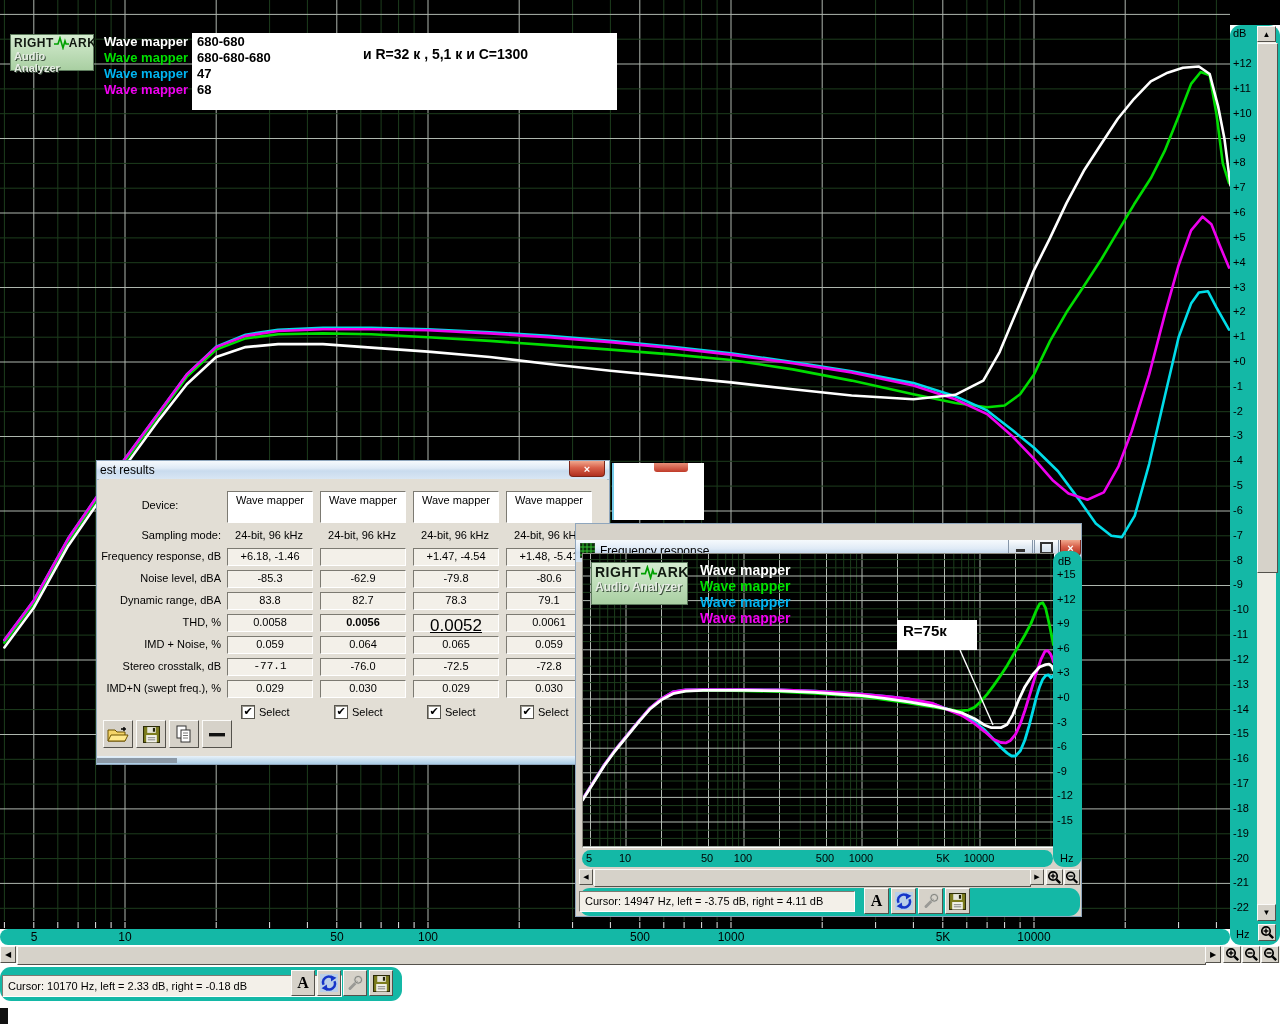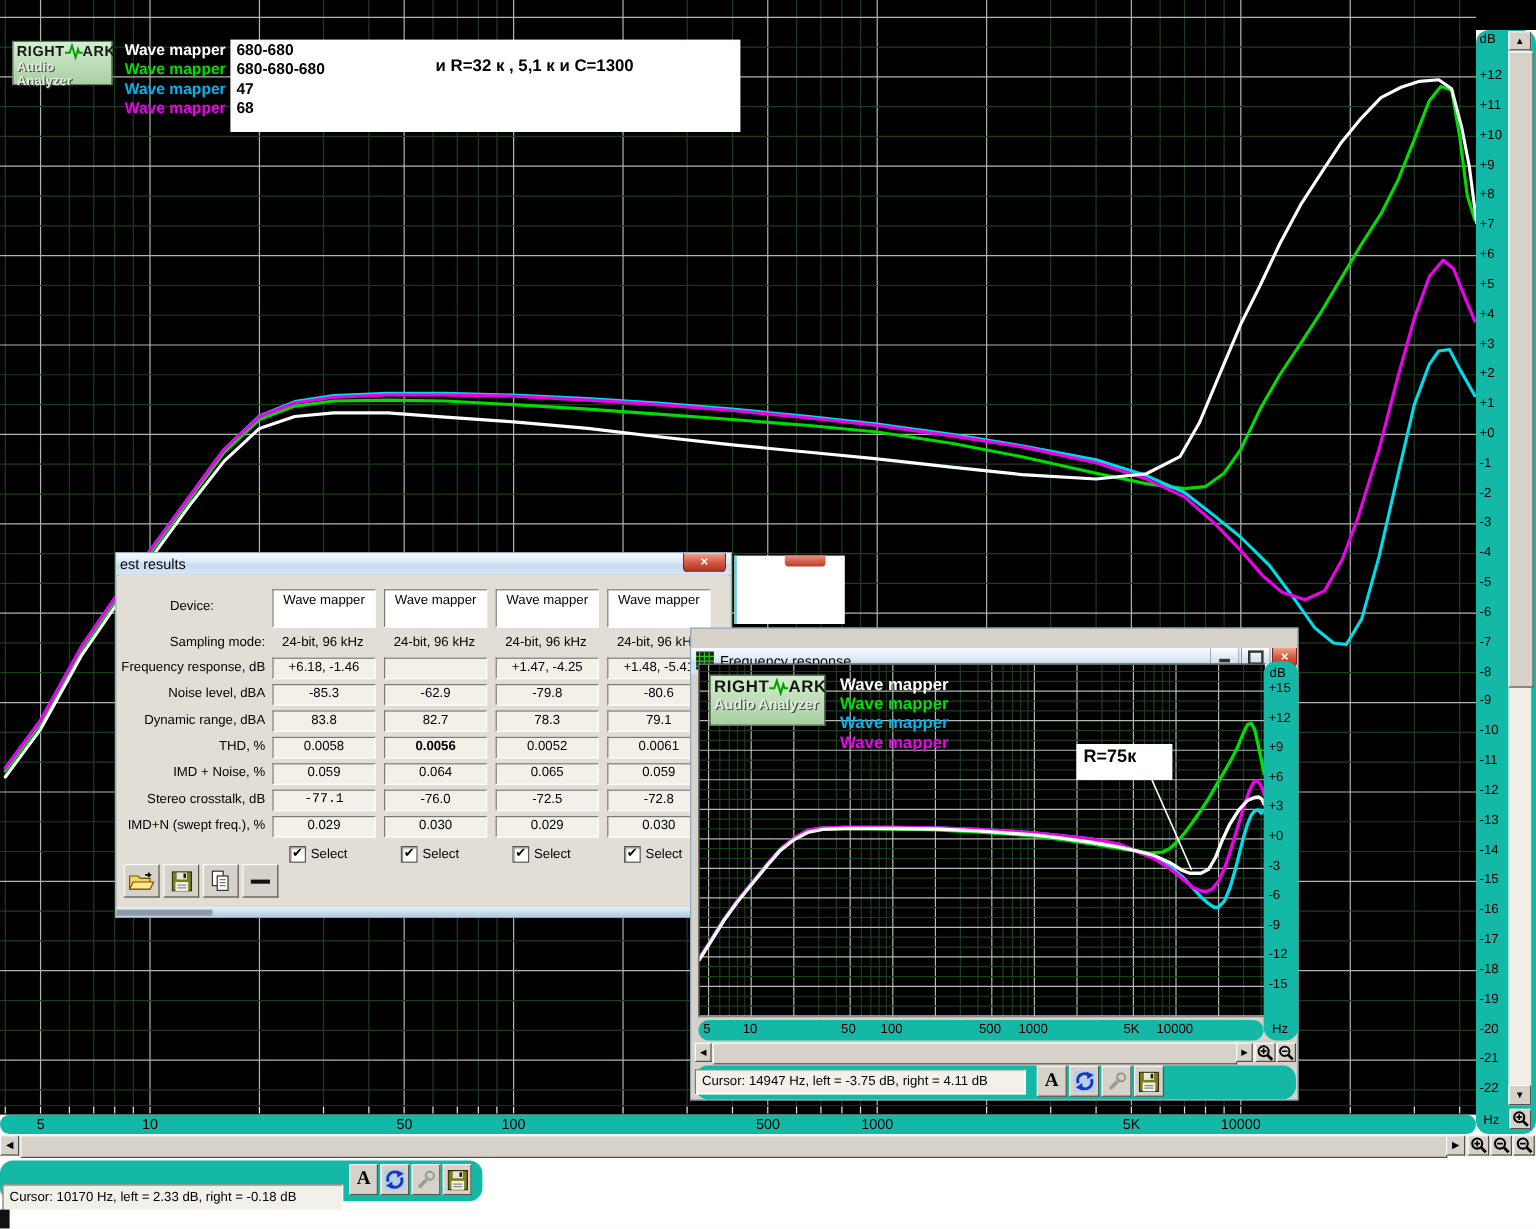--- a/index.html
+++ b/index.html
@@ -253,21 +253,21 @@
     <div class="abs raised btn" id="hz-zoom-out2" style="left:1261px;top:0;width:18px;height:17px;">
         <svg width="15" height="15" viewBox="0 0 15 15">
           <circle cx="6" cy="6" r="4.2" fill="none" stroke="#000" stroke-width="1.7"></circle>
           <line x1="9.3" y1="9.3" x2="13.2" y2="13.2" stroke="#000" stroke-width="2.4"></line>
           <line x1="3.6" y1="6" x2="8.4" y2="6" stroke="#000" stroke-width="1.4"></line>
         </svg>
       </div>
   </div>
 
   <div class="abs strip" style="left:0;top:967px;width:402px;height:34px;">
-    <div class="abs sunken" style="left:2px;top:20px;width:284px;height:22px;font-size:11px;padding:4px 0 0 5px;box-sizing:border-box;white-space:nowrap;">
+    <div class="abs sunken" style="left:2px;top:8px;width:340px;height:22px;font-size:11px;padding:4px 0 0 5px;box-sizing:border-box;white-space:nowrap;">
       <span>Cursor:  10170 Hz,  left = 2.33 dB,  right = -0.18 dB</span>
     </div>
     <div class="abs raised btn" id="main-btn-font" style="left:291px;top:3px;width:24px;height:26px;">
         <span style="font-family:'Liberation Serif',serif;font-weight:bold;font-size:16px;color:#000;">A</span>
       </div>
     <div class="abs raised btn" id="main-btn-refresh" style="left:317px;top:3px;width:24px;height:26px;">
         <svg width="18" height="18" viewBox="0 0 16 16">
           <rect x="0" y="0" width="16" height="16" fill="#b9cfe8"></rect>
           <path d="M3.2 9.5A5 5 0 0 1 11 3.6" fill="none" stroke="#1535c8" stroke-width="2.2"></path>
           <polygon points="9.5,1 14.6,3.4 9.9,6.6" fill="#1535c8"></polygon>
@@ -321,21 +321,21 @@
         <div class="lbl abs" style="left: 314px; top: 50px; width: 84px; text-align: center; font-size: 11px;">24-bit, 96 kHz</div>
         <div class="lbl abs" style="left: 407px; top: 50px; width: 84px; text-align: center; font-size: 11px;">24-bit, 96 kHz</div>
         <div class="lbl abs" style="left: 0px; top: 71px; width: 122px; text-align: right; font-size: 11px;">Frequency response, dB</div>
         <div class="sunken abs" style="left: 128px; top: 69px; width: 84px; height: 16px;">
           <div class="lbl abs" style="left: 0px; top: 1px; width: 100%; text-align: center; font-size: 11px;">+6.18, -1.46</div>
         </div>
         <div class="sunken abs" style="left: 221px; top: 69px; width: 84px; height: 16px;">
           <div class="lbl abs" style="left: 0px; top: 1px; width: 100%; text-align: center; font-size: 11px; margin-top: 44px;">+4.11, -1.73</div>
         </div>
         <div class="sunken abs" style="left: 314px; top: 69px; width: 84px; height: 16px;">
-          <div class="lbl abs" style="left: 0px; top: 1px; width: 100%; text-align: center; font-size: 11px;">+1.47, -4.25</div>
+          <div class="lbl abs" style="left: 0px; top: 1px; width: 100%; text-align: center; font-size: 11px;">+1.47, -4.54</div>
         </div>
         <div class="sunken abs" style="left: 407px; top: 69px; width: 84px; height: 16px;">
           <div class="lbl abs" style="left: 0px; top: 1px; width: 100%; text-align: center; font-size: 11px;">+1.48, -5.41</div>
         </div>
         <div class="lbl abs" style="left: 0px; top: 93px; width: 122px; text-align: right; font-size: 11px;">Noise level, dBA</div>
         <div class="sunken abs" style="left: 128px; top: 91px; width: 84px; height: 16px;">
           <div class="lbl abs" style="left: 0px; top: 1px; width: 100%; text-align: center; font-size: 11px;">-85.3</div>
         </div>
         <div class="sunken abs" style="left: 221px; top: 91px; width: 84px; height: 16px;">
           <div class="lbl abs" style="left: 0px; top: 1px; width: 100%; text-align: center; font-size: 11px;">-62.9</div>
@@ -360,21 +360,21 @@
           <div class="lbl abs" style="left: 0px; top: 1px; width: 100%; text-align: center; font-size: 11px;">79.1</div>
         </div>
         <div class="lbl abs" style="left: 0px; top: 137px; width: 122px; text-align: right; font-size: 11px;">THD, %</div>
         <div class="sunken abs" style="left: 128px; top: 135px; width: 84px; height: 16px;">
           <div class="lbl abs" style="left: 0px; top: 1px; width: 100%; text-align: center; font-size: 11px;">0.0058</div>
         </div>
         <div class="sunken abs" style="left: 221px; top: 135px; width: 84px; height: 16px;">
           <div class="lbl abs" style="left: 0px; top: 1px; width: 100%; text-align: center; font-size: 11px; font-weight: bold;">0.0056</div>
         </div>
         <div class="sunken abs" style="left: 314px; top: 135px; width: 84px; height: 16px;">
-          <div class="lbl abs" style="left: 0px; top: 1px; width: 100%; text-align: center; font-size: 11px;">0.0052</div>
+          <div class="lbl abs" style="left: 0px; top: 1px; width: 100%; text-align: center; font-size: 17px; text-decoration: underline;">0.0052</div>
         </div>
         <div class="sunken abs" style="left: 407px; top: 135px; width: 84px; height: 16px;">
           <div class="lbl abs" style="left: 0px; top: 1px; width: 100%; text-align: center; font-size: 11px;">0.0061</div>
         </div>
         <div class="lbl abs" style="left: 0px; top: 159px; width: 122px; text-align: right; font-size: 11px;">IMD + Noise, %</div>
         <div class="sunken abs" style="left: 128px; top: 157px; width: 84px; height: 16px;">
           <div class="lbl abs" style="left: 0px; top: 1px; width: 100%; text-align: center; font-size: 11px;">0.059</div>
         </div>
         <div class="sunken abs" style="left: 221px; top: 157px; width: 84px; height: 16px;">
           <div class="lbl abs" style="left: 0px; top: 1px; width: 100%; text-align: center; font-size: 11px;">0.064</div>

